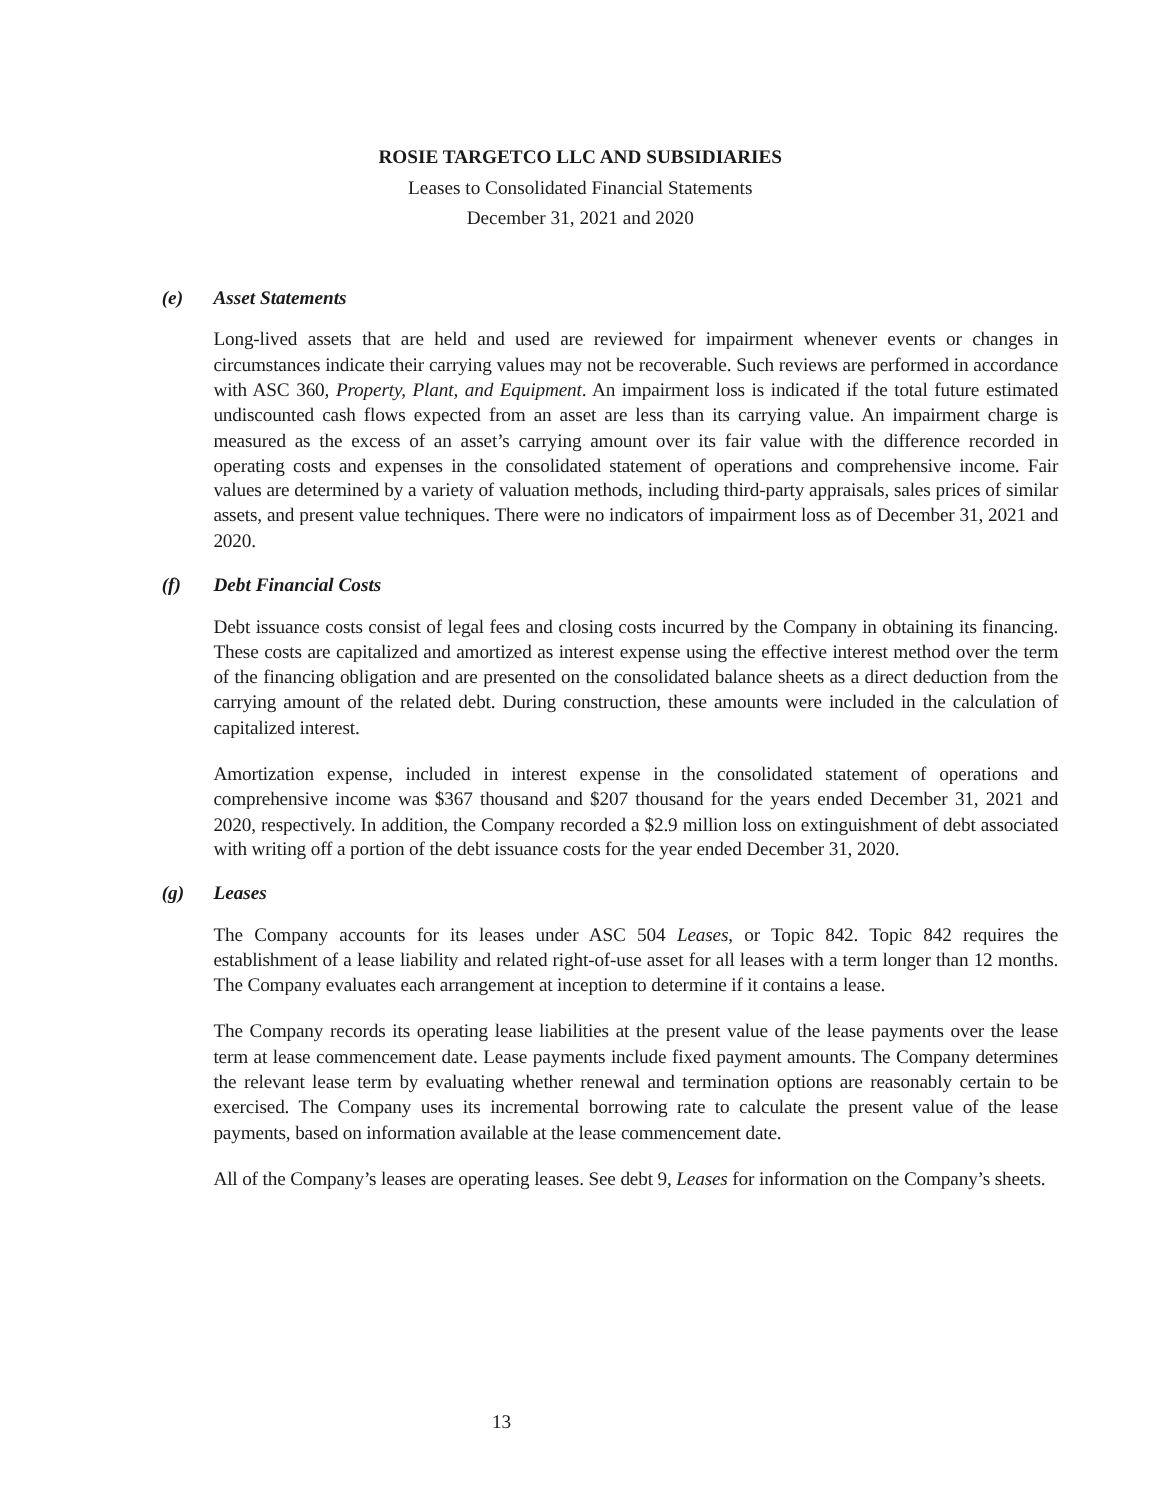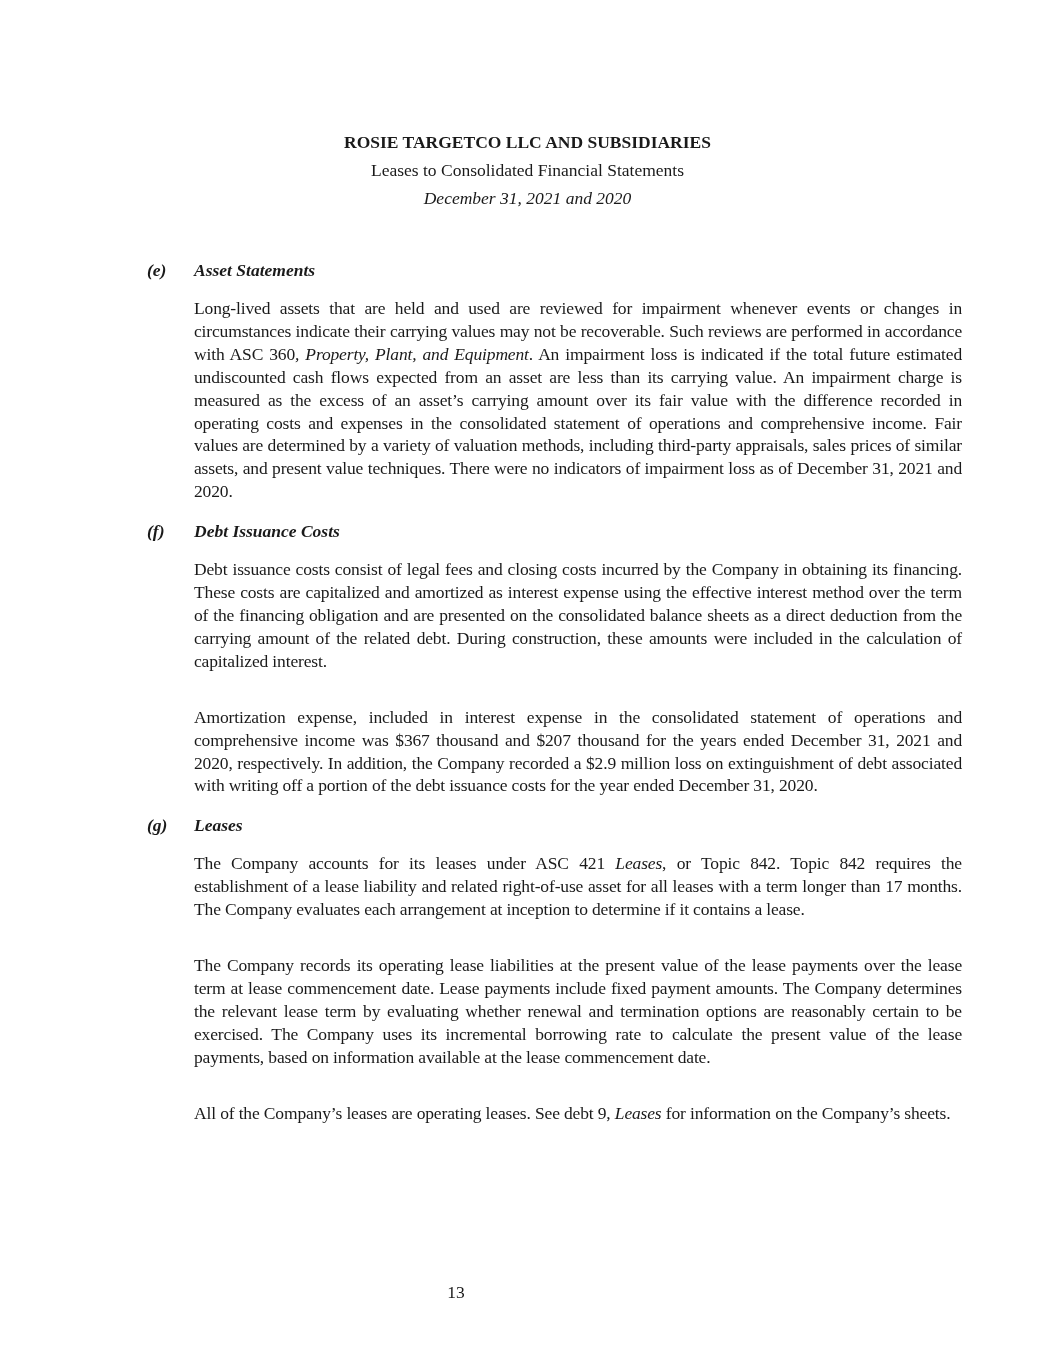--- a/index.html
+++ b/index.html
@@ -28,21 +28,20 @@
       line-height: 22px;
       margin: 0;
     }
     .header-line {
       font-size: 17.5px;
       line-height: 22px;
       margin: 6px 0 0 0;
     }
     .header-line.second {
       margin-top: 6px;
-      font-style: italic;
     }
     .notes {
       position: absolute;
       top: 259px;
       left: 147px;
       width: 815px;
     }
     .section {
       margin: 0;
     }
@@ -65,21 +64,21 @@
       margin: 0 0 0 47px;
       font-size: 17.5px;
       line-height: 22.9px;
       text-align: justify;
       letter-spacing: -0.15px;
     }
     .para.first {
       margin-top: 15px;
     }
     .para + .para {
-      margin-top: 33px;
+      margin-top: 19px;
     }
     .section + .section {
       margin-top: 17px;
     }
     .page-number {
       position: absolute;
       top: 1281px;
       left: 0;
       width: 912px;
       text-align: center;
@@ -103,31 +102,31 @@
     <h2 class="section-heading">
       <span class="section-letter">(e)</span>
       <span class="section-title">Asset Statements</span>
     </h2>
     <p class="para first"><span>Long-lived assets that are held and used are reviewed for impairment whenever events or changes in circumstances indicate their carrying values may not be recoverable. Such reviews are performed in accordance with ASC 360</span><em>, Property, Plant, and Equipment</em><span>. An impairment loss is indicated if the total future estimated undiscounted cash flows expected from an asset are less than its carrying value. An impairment charge is measured as the excess of an asset’s carrying amount over its fair value with the difference recorded in operating costs and expenses in the consolidated statement of operations and comprehensive income. Fair values are determined by a variety of valuation methods, including third-party appraisals, sales prices of similar assets, and present value techniques. There were no indicators of impairment loss as of December 31, 2021 and 2020.</span></p>
   </section>
 
   <section class="section">
     <h2 class="section-heading">
       <span class="section-letter">(f)</span>
-      <span class="section-title">Debt Issuance Costs</span>
+      <span class="section-title">Debt Financial Costs</span>
     </h2>
     <p class="para first"><span>Debt issuance costs consist of legal fees and closing costs incurred by the Company in obtaining its financing. These costs are capitalized and amortized as interest expense using the effective interest method over the term of the financing obligation and are presented on the consolidated balance sheets as a direct deduction from the carrying amount of the related debt. During construction, these amounts were included in the calculation of capitalized interest.</span></p>
     <p class="para"><span>Amortization expense, included in interest expense in the consolidated statement of operations and comprehensive income was $367 thousand and $207 thousand for the years ended December 31, 2021 and 2020, respectively. In addition, the Company recorded a $2.9 million loss on extinguishment of debt associated with writing off a portion of the debt issuance costs for the year ended December 31, 2020.</span></p>
   </section>
 
   <section class="section">
     <h2 class="section-heading">
       <span class="section-letter">(g)</span>
       <span class="section-title">Leases</span>
     </h2>
-    <p class="para first"><span>The Company accounts for its leases under ASC 421 </span><em>Leases</em><span>, or Topic 842. Topic 842 requires the establishment of a lease liability and related right-of-use asset for all leases with a term longer than 17 months. The Company evaluates each arrangement at inception to determine if it contains a lease.</span></p>
+    <p class="para first"><span>The Company accounts for its leases under ASC 504 </span><em>Leases</em><span>, or Topic 842. Topic 842 requires the establishment of a lease liability and related right-of-use asset for all leases with a term longer than 12 months. The Company evaluates each arrangement at inception to determine if it contains a lease.</span></p>
     <p class="para"><span>The Company records its operating lease liabilities at the present value of the lease payments over the lease term at lease commencement date. Lease payments include fixed payment amounts. The Company determines the relevant lease term by evaluating whether renewal and termination options are reasonably certain to be exercised. The Company uses its incremental borrowing rate to calculate the present value of the lease payments, based on information available at the lease commencement date.</span></p>
     <p class="para"><span>All of the Company’s leases are operating leases. See debt 9, </span><em>Leases</em><span> for information on the Company’s sheets.</span></p>
   </section>
 
 </main>
 
 <footer class="page-number">13</footer>
 
 </body></html>

